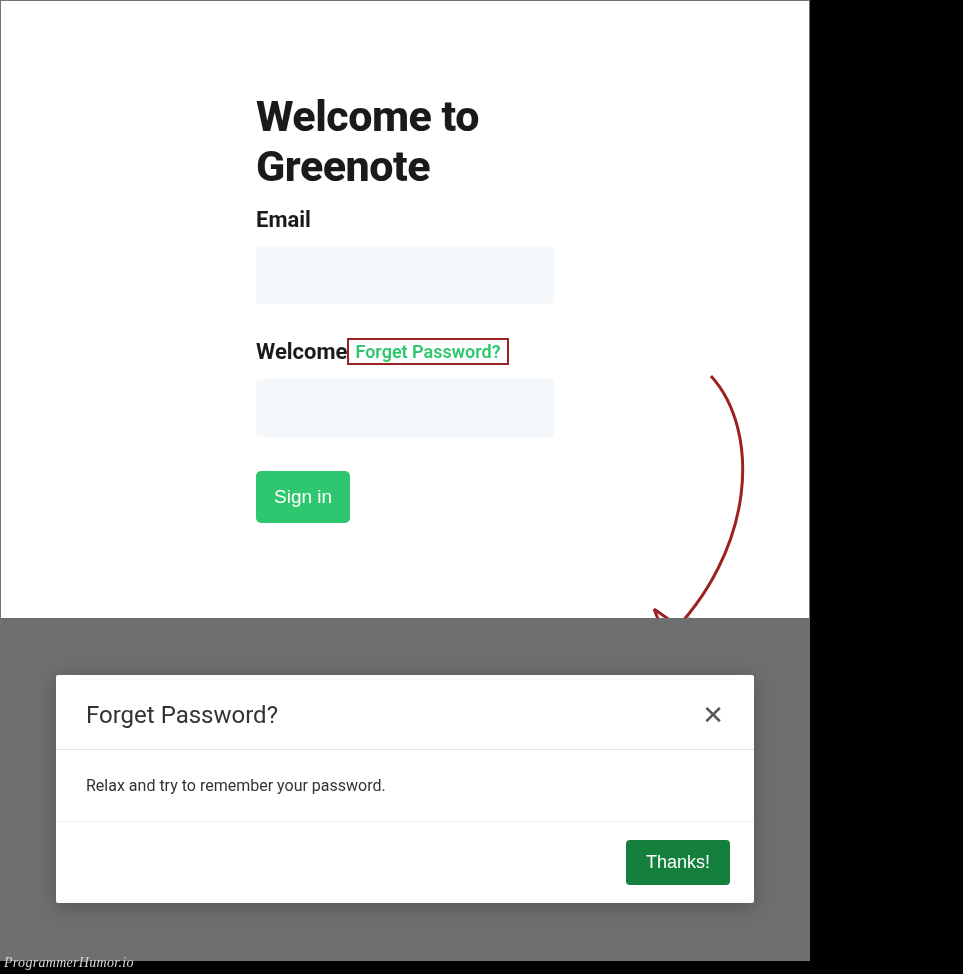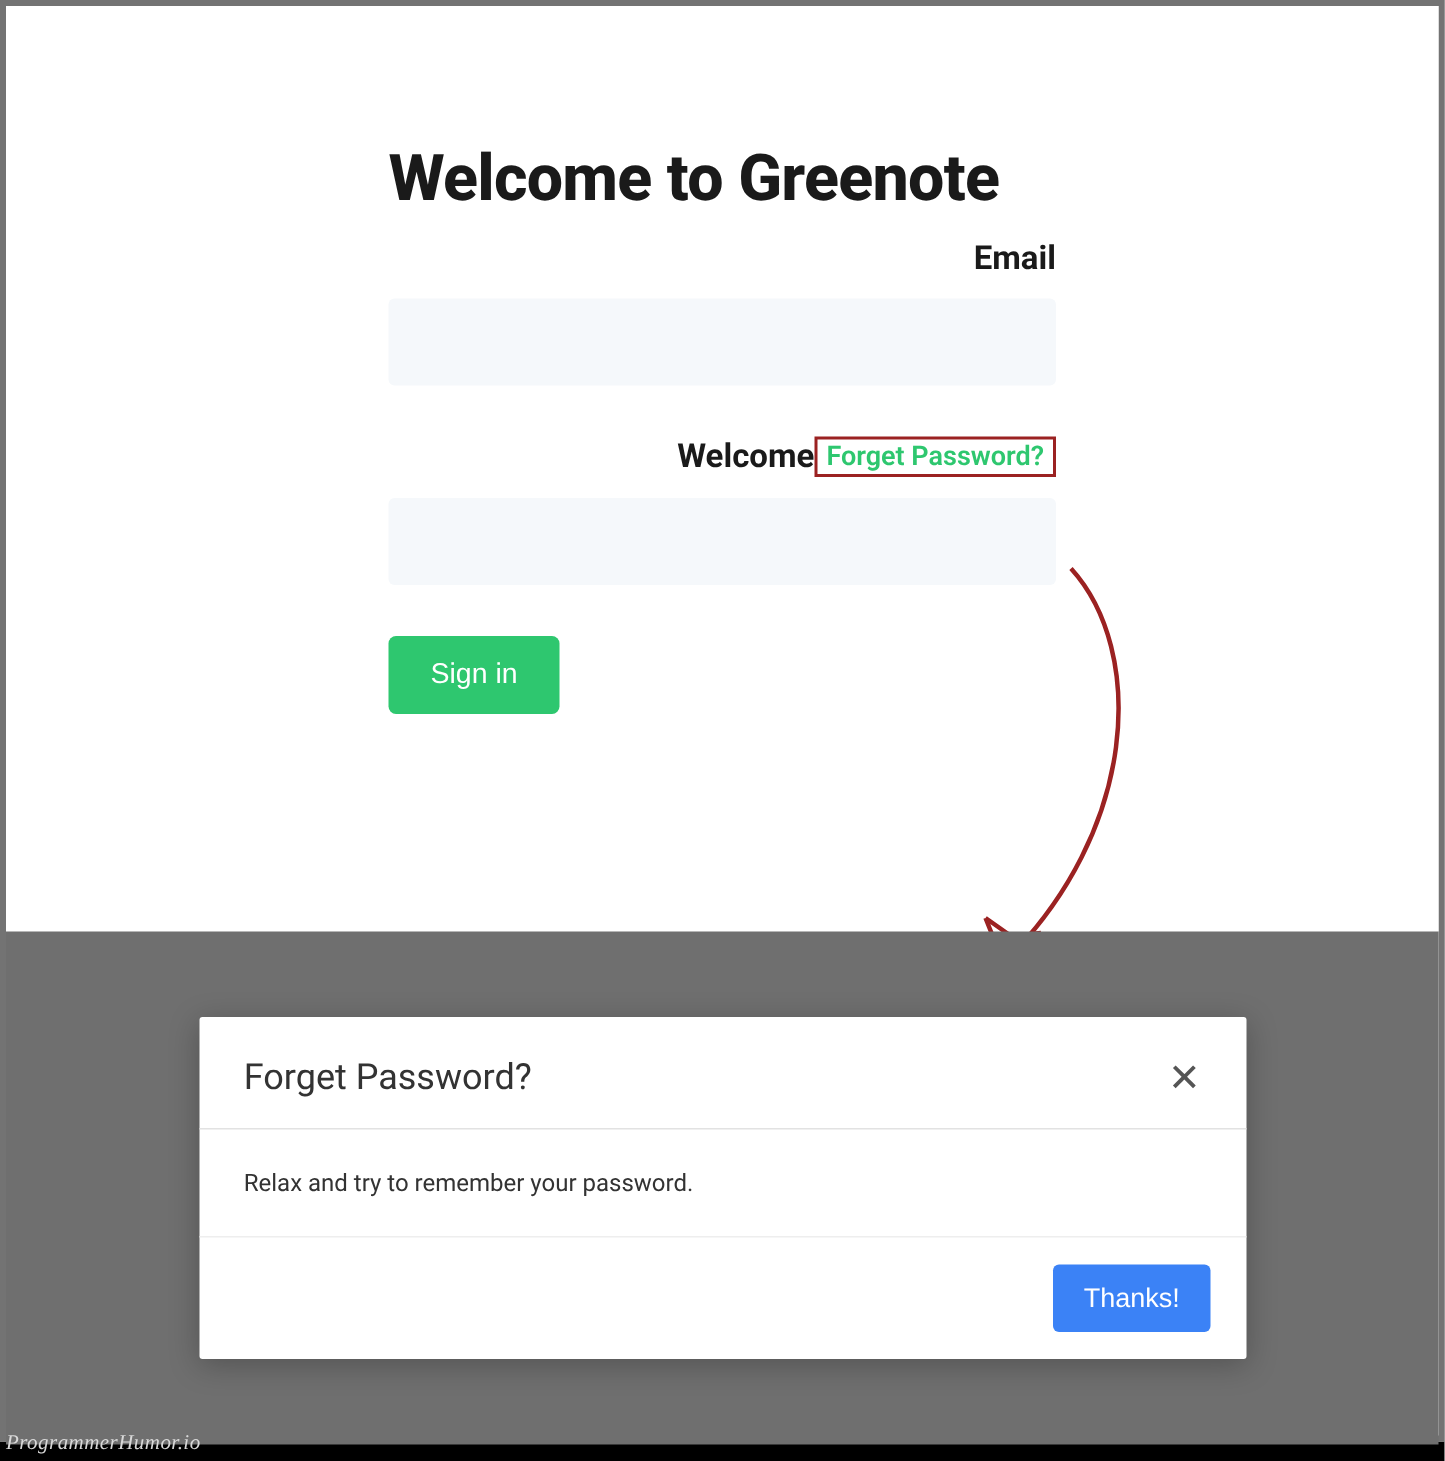--- a/index.html
+++ b/index.html
@@ -6,23 +6,23 @@
     body {
       font-family: -apple-system, BlinkMacSystemFont, 'Segoe UI', Roboto, Arial, sans-serif;
       background: #000;
       width: 963px;
       height: 974px;
       position: relative;
     }
     .outer-frame {
       position: absolute;
       top: 0; left: 0;
-      width: 963px; height: 961px;
+      width: 810px; height: 961px;
       background: #fff;
-      border: 4px solid #737373;
+      border: 1px solid #737373;
     }
     .login-panel {
       background: #fff;
       padding: 90px 255px 55px 255px;
       height: 617px;
     }
     .page-title {
       font-size: 43px;
       font-weight: 800;
       color: #1a1a1a;
@@ -31,21 +31,21 @@
     }
     .subtitle-row {
       font-size: 22px;
       font-weight: 600;
       margin-bottom: 48px;
     }
     .subtitle-text { color: #888; }
     .subtitle-link { color: #2ec76f; cursor: pointer; }
     .field-label-row {
       display: flex;
-      justify-content: flex-end;
+      justify-content: flex-start;
       align-items: center;
       margin-bottom: 14px;
     }
     .field-label {
       font-size: 22px;
       font-weight: 700;
       color: #1a1a1a;
     }
     .forgot-link {
       font-size: 18px;
@@ -63,21 +63,21 @@
       border-radius: 4px;
       font-size: 18px;
       padding: 0 16px;
       margin-bottom: 34px;
     }
     .signin-btn {
       background: #2ec76f;
       color: #fff;
       border: none;
       border-radius: 5px;
-      padding: 15px 28px;
+      padding: 15px 18px;
       font-size: 19px;
       font-weight: 500;
       cursor: pointer;
     }
     .modal-area {
       background: #6f6f6f;
       height: 342px;
       display: flex;
       align-items: center;
       justify-content: center;
@@ -115,21 +115,21 @@
       font-size: 16px;
       color: #333;
       border-bottom: 1px solid #eee;
     }
     .modal-footer {
       padding: 18px 24px;
       display: flex;
       justify-content: flex-end;
     }
     .thanks-btn {
-      background: #3b82f6;
+      background: #15803d;
       color: #fff;
       border: none;
       border-radius: 4px;
       padding: 12px 20px;
       font-size: 18px;
       cursor: pointer;
     }
     .arrow-svg {
       position: absolute;
       top: 370px;

